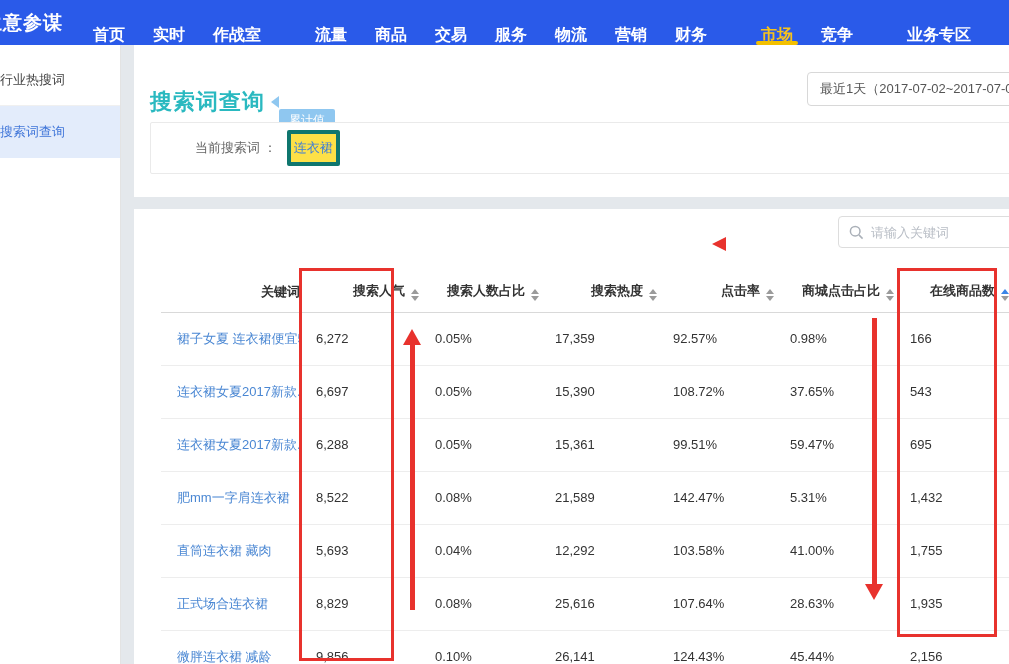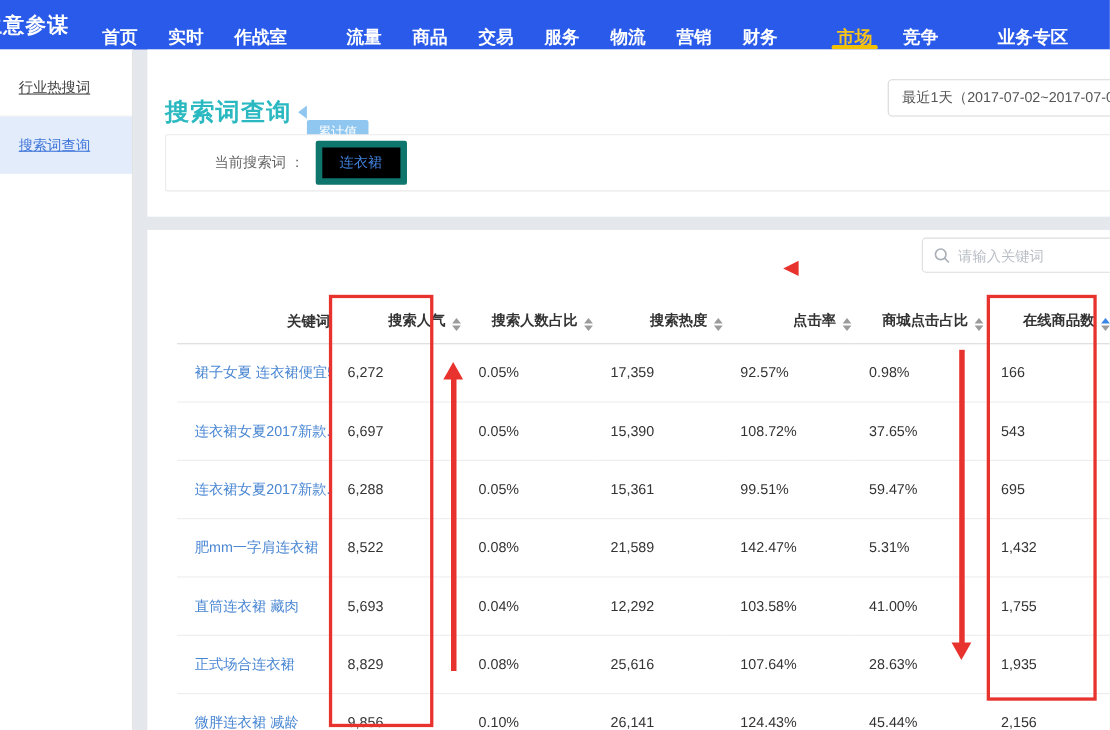--- a/index.html
+++ b/index.html
@@ -30,22 +30,22 @@
   }
   .nav-sep { width:1px; height:17px; background:rgba(255,255,255,.38); margin:0 13px; }
 
   
   .sidebar {
     position:absolute; top:45px; left:0; bottom:0; width:121px;
     background:#fff; border-right:1px solid #e3e3e3;
     padding-top:9px;
   }
   .side-item {
-    height:52px; line-height:52px; padding-left:17px; font-size:13px; color:#444;
-    cursor:pointer; border-bottom:1px solid #f0f0f0;text-decoration:underline;
+    height:52px; line-height:52px; font-size:13px; color:#444;
+    cursor:pointer; border-bottom:1px solid #f0f0f0;
   }
   .side-item.selected { background:#e3ecfb; color:#4076d9; border-bottom:none; }
 
   
   .main {
     position:absolute; top:45px; left:134px; right:0; bottom:0;
     display:flex; flex-direction:column;
   }
   .head-band { background:#fff; height:152px; position:relative; flex:none; }
   .title-row { display:flex; align-items:center; padding:28px 0 0 16px; }
@@ -65,22 +65,22 @@
     line-height:32px; padding-left:12px; font-size:13px; color:#555;
     white-space:nowrap; overflow:hidden; cursor:pointer;
   }
   .filter-card {
     position:absolute; top:77px; left:16px; right:-8px; height:52px;
     border:1px solid #eaeaea; border-radius:2px; background:#fff;
     display:flex; align-items:center; padding-left:44px;
   }
   .filter-label { font-size:13px; color:#666; }
   .keyword-chip {
-    margin-left:10px; border:6px solid #0f766e; color:#3f7ed8; font-size:13px;
-    padding:5px 16px; border-radius:2px; cursor:pointer; background:#000000;
+    margin-left:10px; border:4px solid #0f766e; color:#3f7ed8; font-size:13px;
+    padding:5px 3px; border-radius:2px; cursor:pointer; background:#fde047;
   }
 
   .gap-band { height:12px; background:#e4e8ec; flex:none; }
 
   .table-panel { background:#ffffff; flex:1; position:relative; overflow:hidden; }
   .search-box {
     position:absolute; top:7px; left:704px; width:330px; height:32px;
     border:1px solid #ddd; border-radius:4px; background:#fff;
     display:flex; align-items:center; padding-left:10px;
   }

